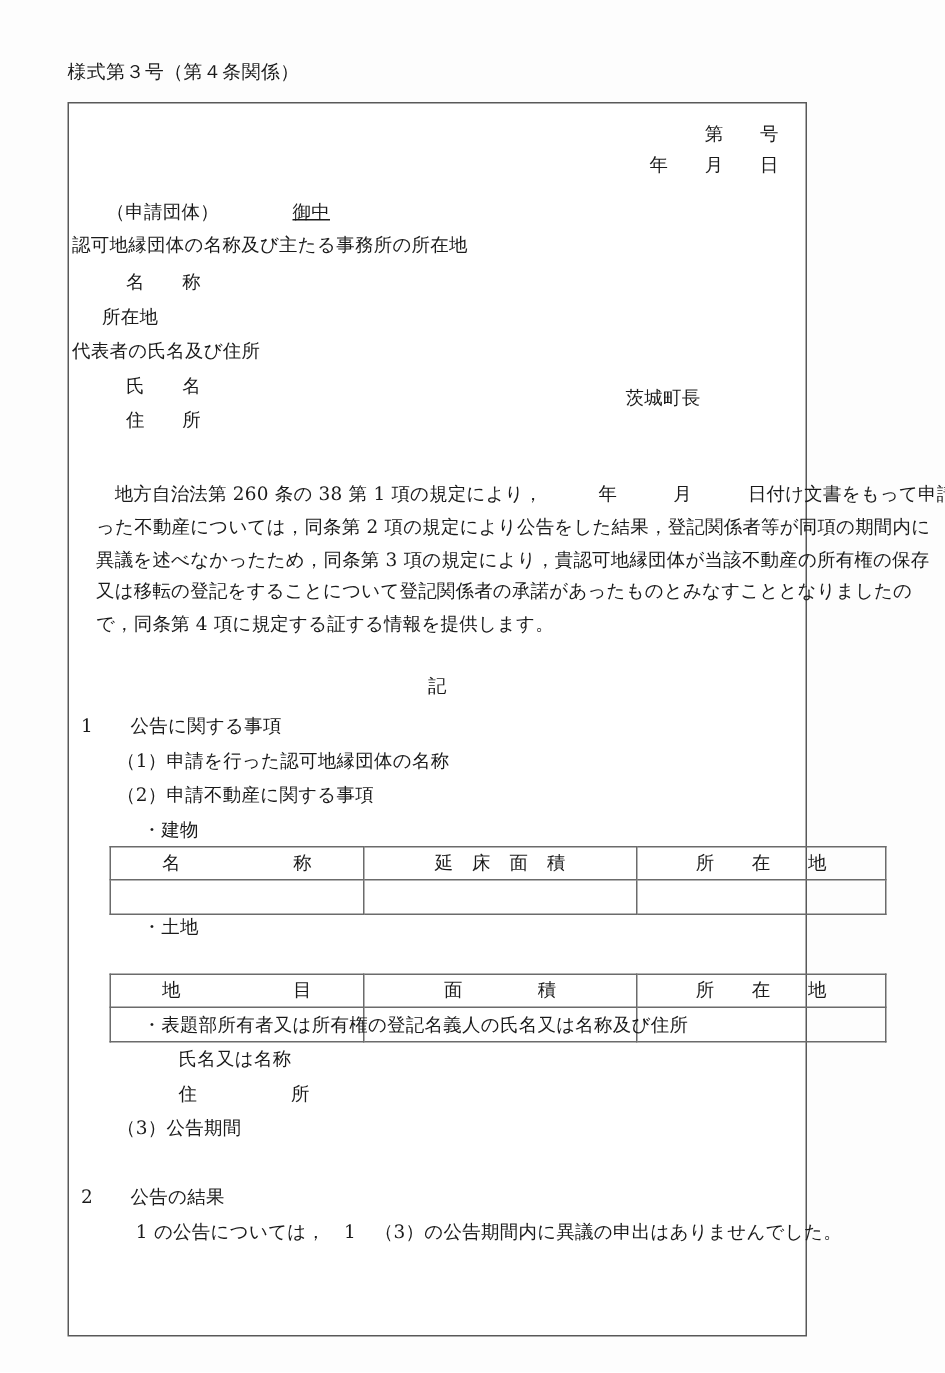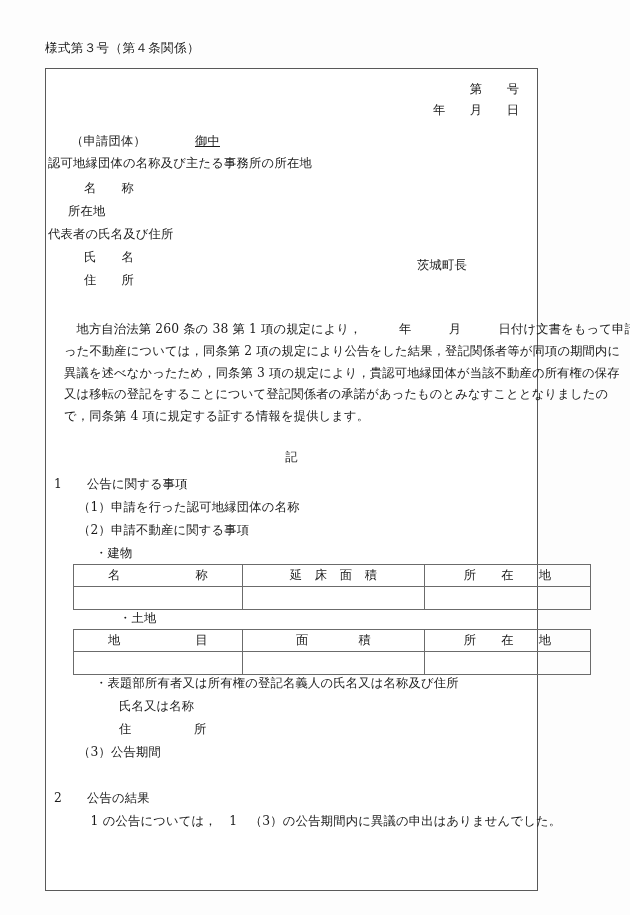--- a/index.html
+++ b/index.html
@@ -167,23 +167,23 @@
             <td class="col-c">所　　在　　地</td>
           </tr>
           <tr>
             <td class="col-a blank"></td>
             <td class="col-b blank"></td>
             <td class="col-c blank"></td>
           </tr>
         </tbody>
       </table>
 
-      <div class="list-line" style="left:49px; top:543px;margin-left:24px;">・土地</div>
-
-      <table class="ftable" style="left:27px; top:560px; width:505px;">
+      <div class="list-line" style="left:49px; top:543px;">・土地</div>
+
+      <table class="ftable" style="left:27px; top:580px; width:505px;">
         <tbody>
           <tr>
             <td class="col-a">地　　　　　　目</td>
             <td class="col-b">面　　　　積</td>
             <td class="col-c">所　　在　　地</td>
           </tr>
           <tr>
             <td class="col-a blank"></td>
             <td class="col-b blank"></td>
             <td class="col-c blank"></td>

